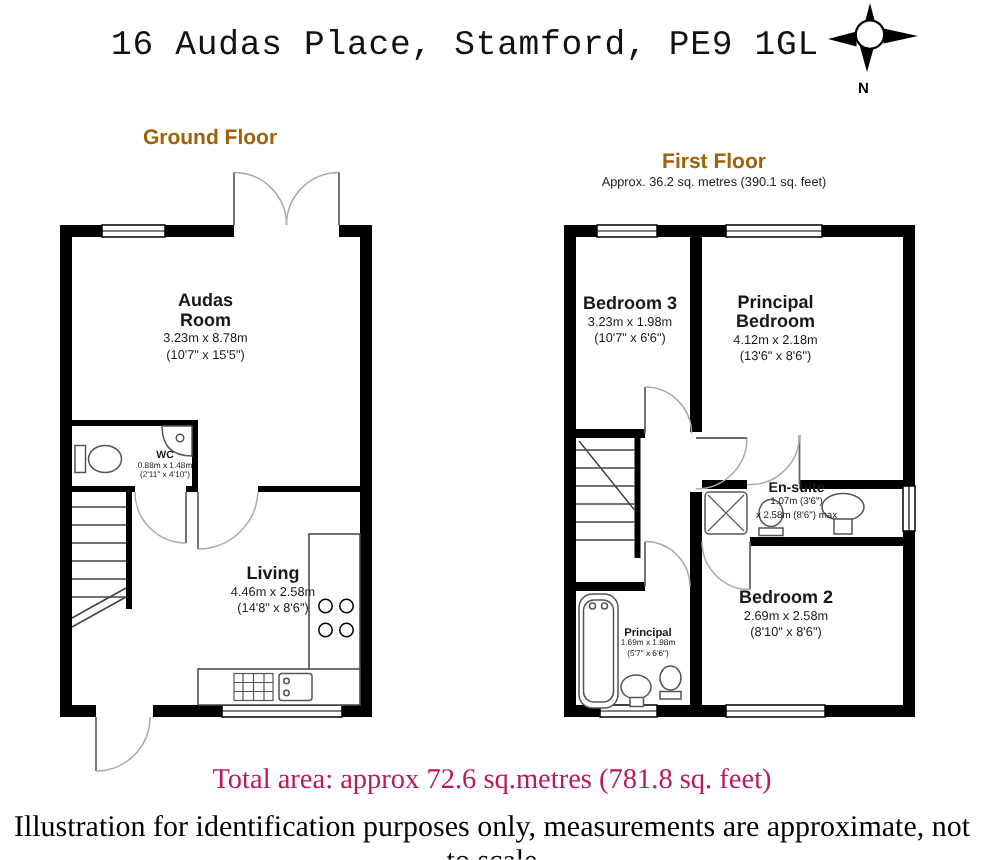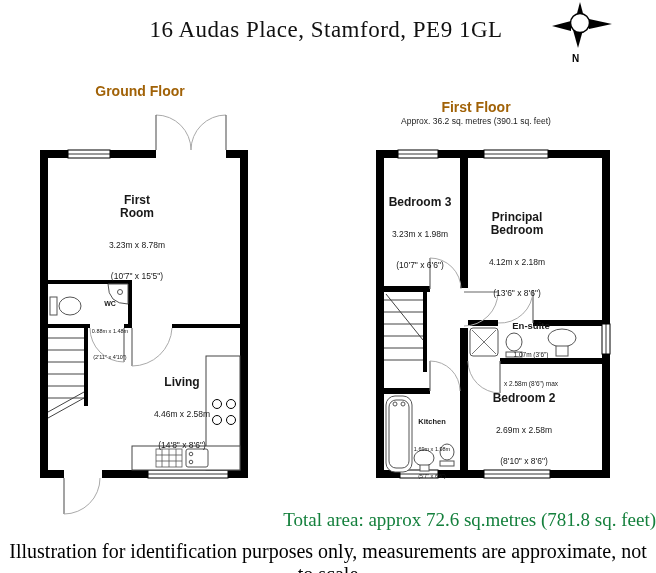--- a/index.html
+++ b/index.html
@@ -2,36 +2,36 @@
 <html><head>
 <meta charset="utf-8">
 <style>
   html,body{margin:0;padding:0;}
   body{
     width:656px;height:573px;background:#ffffff;position:relative;overflow:hidden;
     font-family:"Liberation Sans", sans-serif;color:#1a1a1a;
   }
   .page-title{
     position:absolute;left:0;top:17px;width:620px;text-align:center;
-    font-family:Liberation Serif, serif;font-size:23px;color:#111;letter-spacing:.5px;margin-left:16px;
+    font-family:Liberation Mono, monospace;font-size:23px;color:#111;letter-spacing:.5px;
   }
   .plan-svg{position:absolute;left:0;top:0;}
   .floor-title{position:absolute;text-align:center;}
   .ft-name{font-weight:bold;font-size:14px;line-height:1.1;color:#a16207;}
   .ft-area{font-size:8.5px;margin-top:1px;color:#222;}
   .room-label{position:absolute;text-align:center;color:#181818;}
   .rname{font-weight:bold;font-size:12px;line-height:1.1;}
-  .rdim{font-size:8.5px;line-height:1.25;margin-top:20px;}
+  .rdim{font-size:8.5px;line-height:1.25;}
   .small .rname{font-size:7px;line-height:1.1;}
   .small .rdim{font-size:5.5px;line-height:1.2;}
   .mid .rname{font-size:9.5px;line-height:1.1;}
   .mid .rdim{font-size:6.5px;line-height:1.25;}
   .footer-total{
-    position:absolute;left:0;top:509px;width:656px;text-align:right;
-    font-family:"Liberation Serif", serif;font-size:19px;color:#15803d;
+    position:absolute;left:0;top:509px;width:656px;text-align:center;
+    font-family:"Liberation Serif", serif;font-size:19px;color:#be185d;
   }
   .footer-disclaimer{
     position:absolute;left:0;top:540px;width:656px;text-align:center;
     font-family:"Liberation Serif", serif;font-size:20px;color:#000;
   }
 </style>
 </head>
 <body>
 
 <svg class="plan-svg" width="656" height="573" viewBox="0 0 656 573">
@@ -240,21 +240,21 @@
 <div class="floor-title" style="left:40px;top:84px;width:200px">
   <div class="ft-name">Ground Floor</div>
 </div>
 
 <div class="floor-title" style="left:376px;top:100px;width:200px">
   <div class="ft-name">First Floor</div>
   <div class="ft-area">Approx. 36.2 sq. metres (390.1 sq. feet)</div>
 </div>
 
 <div class="room-label" style="left:77px;top:194px;width:120px">
-  <div class="rname" style="width:58px;margin:0 auto">First Room</div>
+  <div class="rname" style="width:58px;margin:0 auto">Audas Room</div>
   <div class="rdim">3.23m x 8.78m</div>
   <div class="rdim">(10'7" x 15'5")</div>
 </div>
 
 <div class="room-label small" style="left:60px;top:300px;width:100px">
   <div class="rname">WC</div>
   <div class="rdim">0.88m x 1.48m</div>
   <div class="rdim">(2'11" x 4'10")</div>
 </div>
 
@@ -264,37 +264,37 @@
   <div class="rdim">(14'8" x 8'6")</div>
 </div>
 
 <div class="room-label" style="left:360px;top:196px;width:120px">
   <div class="rname">Bedroom 3</div>
   <div class="rdim">3.23m x 1.98m</div>
   <div class="rdim">(10'7" x 6'6")</div>
 </div>
 
 <div class="room-label" style="left:457px;top:195px;width:120px">
-  <div class="rname" style="width:78px;margin:16px auto">Principal Bedroom</div>
+  <div class="rname" style="width:78px;margin:0 auto">Principal Bedroom</div>
   <div class="rdim">4.12m x 2.18m</div>
   <div class="rdim">(13'6" x 8'6")</div>
 </div>
 
 <div class="room-label mid" style="left:471px;top:321px;width:120px">
   <div class="rname">En-suite</div>
   <div class="rdim">1.07m (3'6")</div>
   <div class="rdim">x 2.58m (8'6") max</div>
 </div>
 
 <div class="room-label" style="left:464px;top:392px;width:120px">
   <div class="rname">Bedroom 2</div>
   <div class="rdim">2.69m x 2.58m</div>
   <div class="rdim">(8'10" x 8'6")</div>
 </div>
 
 <div class="room-label small" style="left:382px;top:418px;width:100px">
-  <div class="rname" style="font-size:7.5px">Kitchen</div>
+  <div class="rname" style="font-size:7.5px">Principal</div>
   <div class="rdim">1.69m x 1.98m</div>
   <div class="rdim">(5'7" x 6'6")</div>
 </div>
 
 <div class="footer-total">Total area: approx 72.6 sq.metres (781.8 sq. feet)</div>
 <div class="footer-disclaimer">Illustration for identification purposes only, measurements are approximate, not to scale</div>
 
 </body></html>

